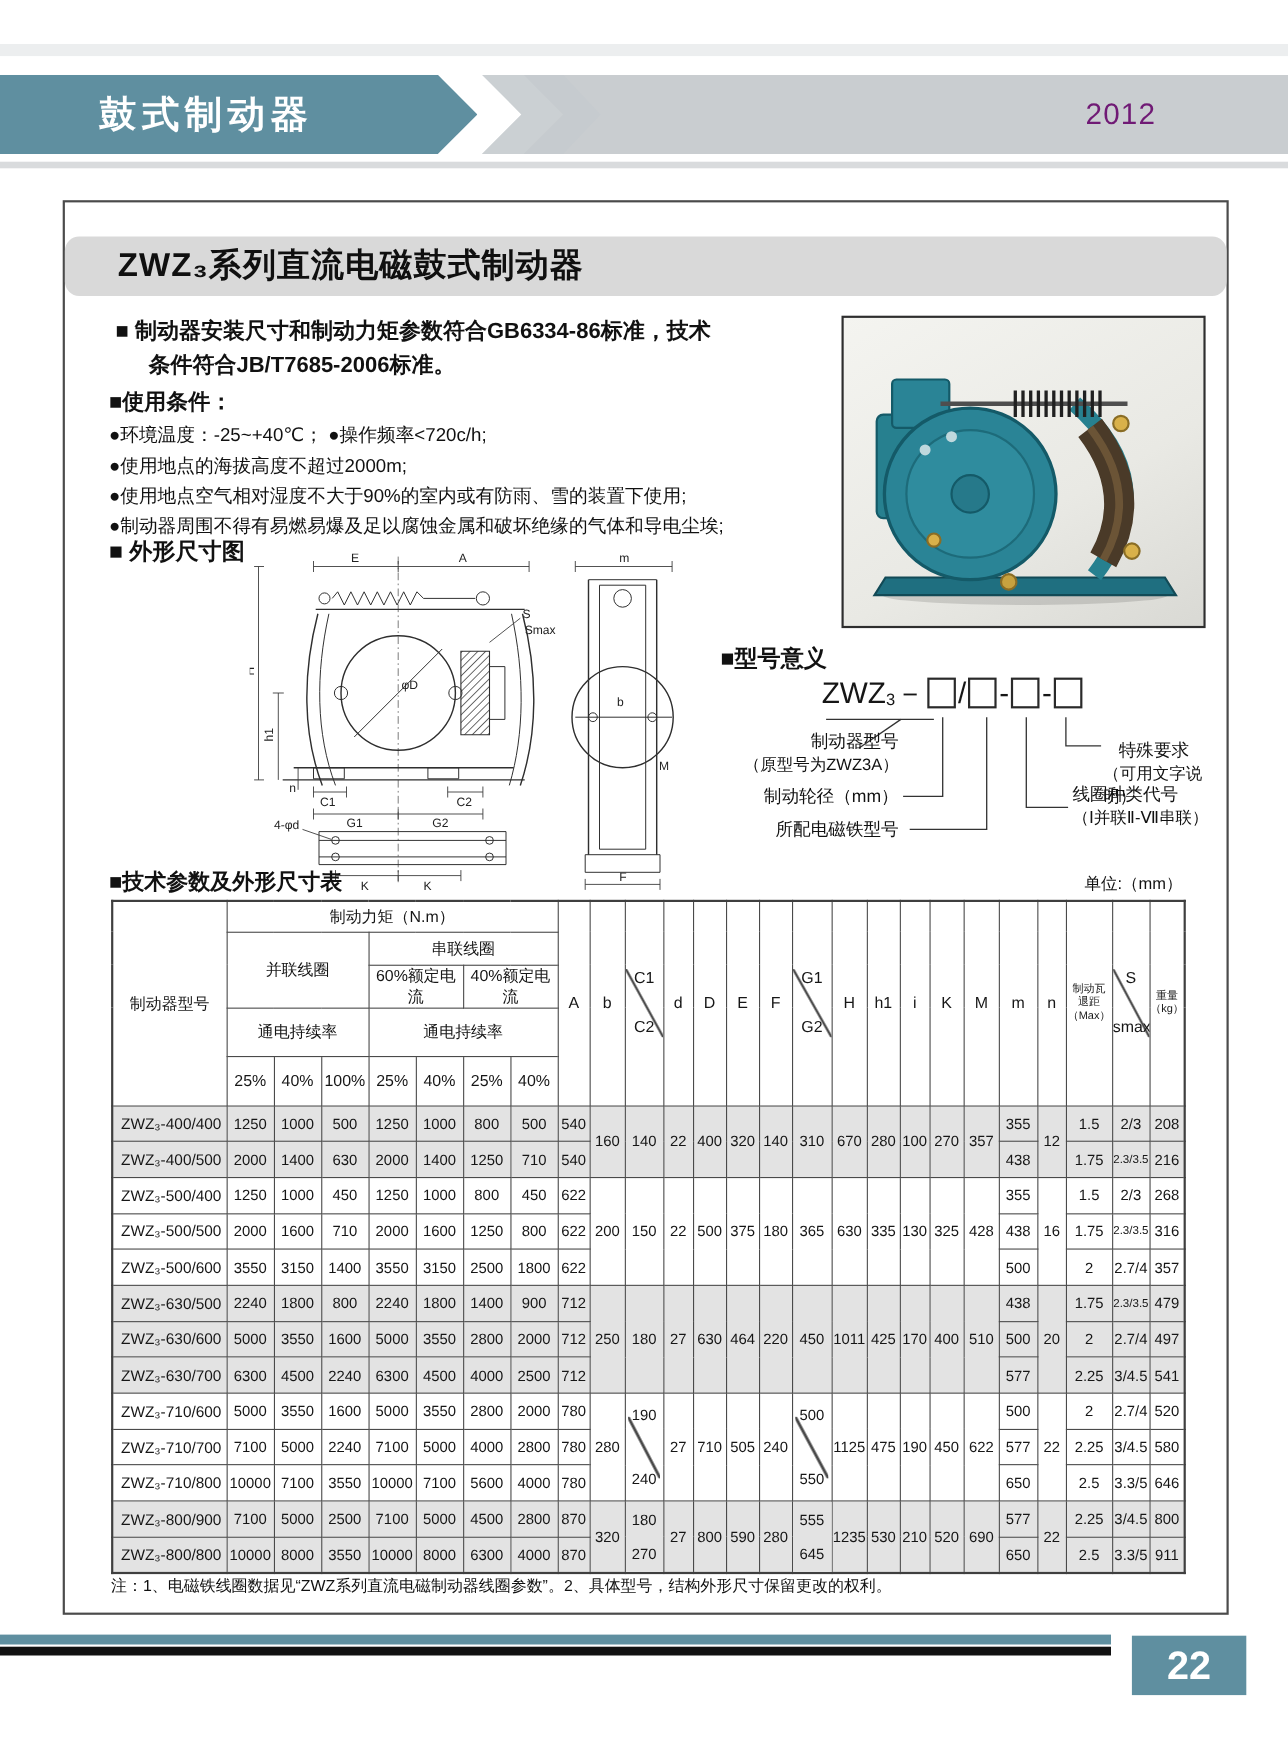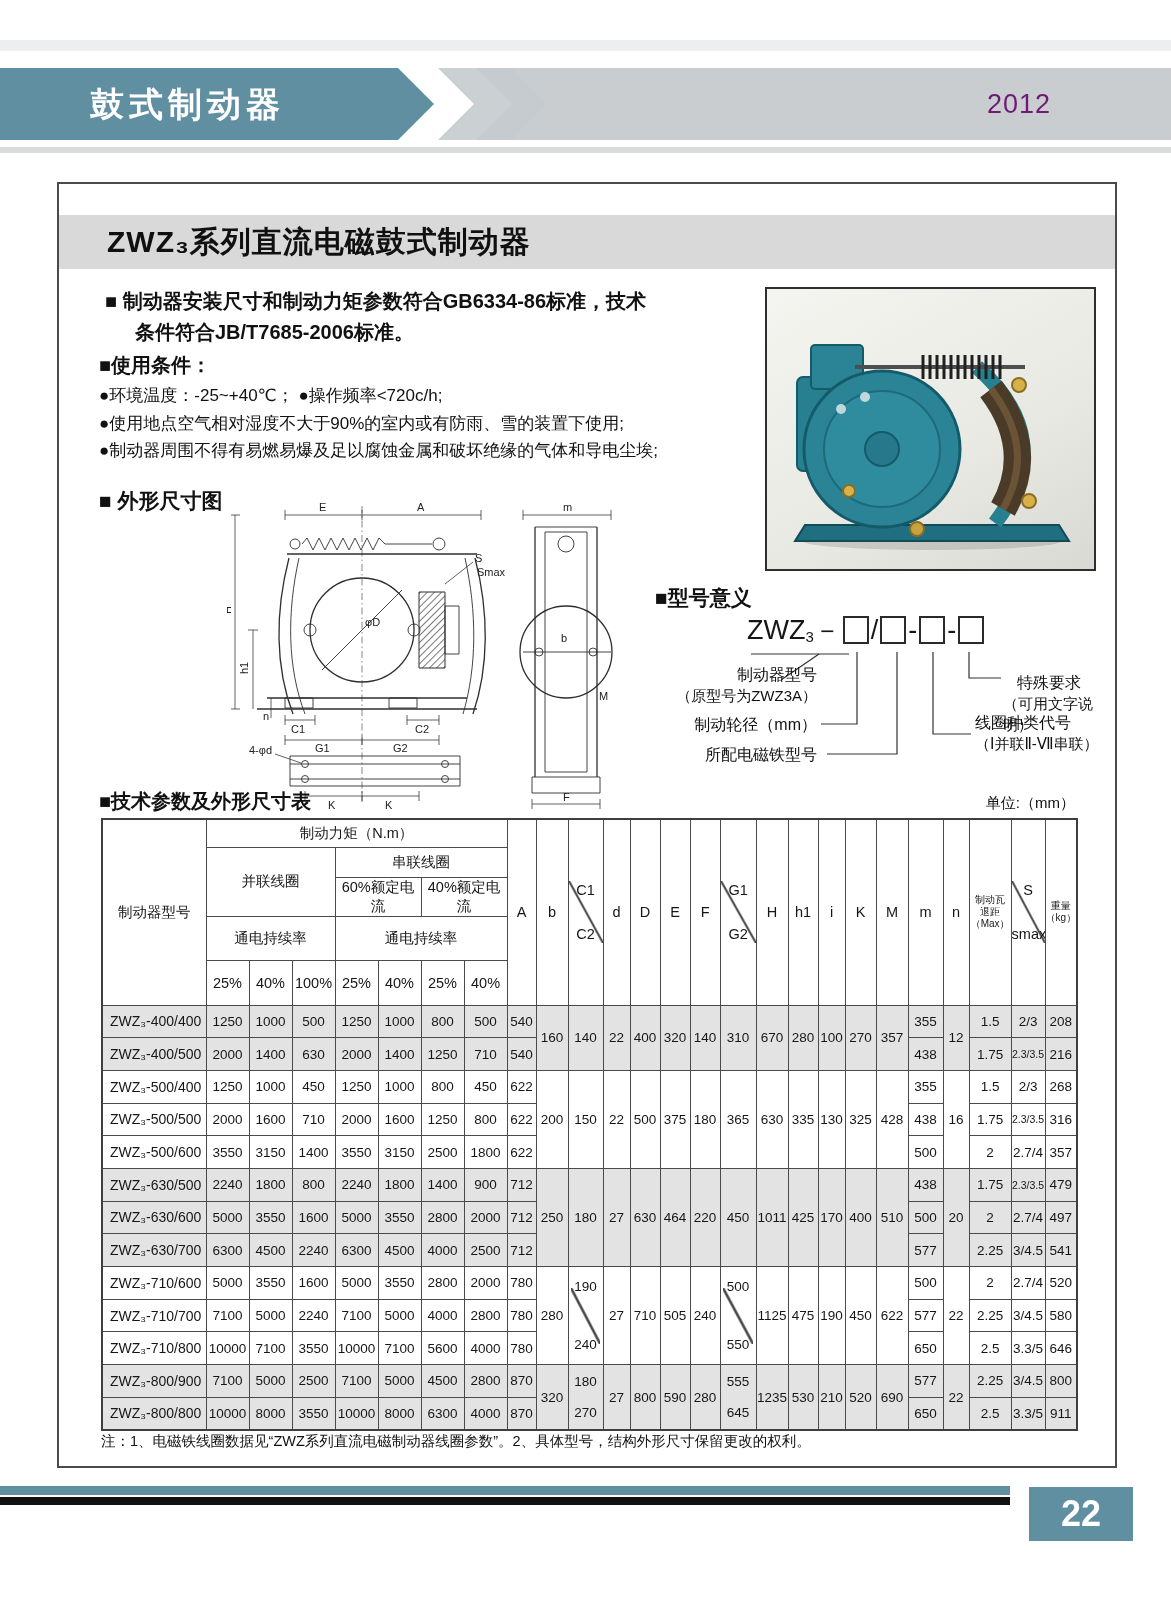--- a/index.html
+++ b/index.html
@@ -18,21 +18,21 @@
     clip-path:polygon(0 0,52% 0,100% 50%,52% 100%,0 100%,46% 50%);}
   #chev1{left:438px;}
   #chev2{left:476px;background:#c6cbcf;}
   #banner-bar{left:512px;top:68px;width:659px;height:72px;background:#c9cdd0;
     clip-path:polygon(0 0,100% 0,100% 100%,0 100%,34px 50%);}
   #banner-year{right:120px;top:68px;height:72px;line-height:72px;font-size:27px;color:#701a75;letter-spacing:1px;}
   #banner-underline{left:0;top:147px;width:1171px;height:6px;background:#d9dbdd;}
 
   
   #box{left:57px;top:182px;width:1056px;height:1282px;border:2px solid #4b4b4b;background:#fff;}
-  #title-bar{left:0;top:31px;width:100%;height:54px;background:#d9d9d9;}
+  #title-bar{left:0;top:31px;width:100%;height:54px;background:#d9d9d9;border-radius:13px;}
   #title-bar .t{display:block;line-height:54px;padding-left:48px;font-size:30px;font-weight:bold;color:#101010;letter-spacing:1px;}
 
   #intro{left:46px;top:102px;width:620px;font-size:20px;font-weight:bold;line-height:31px;color:#111;}
   #intro .l2{padding-left:30px;}
   #usage-title{left:40px;top:168px;font-size:20px;font-weight:bold;color:#111;}
   #bullets{left:40px;top:198px;width:640px;font-size:17px;line-height:27.5px;color:#111;}
 
   
   #photo{left:706px;top:103px;width:327px;height:280px;border:2px solid #2e2e2e;
     background:linear-gradient(150deg,#f4f4f0 0%,#e9e9e4 60%,#d9d9d4 100%);}
@@ -120,20 +120,21 @@
   </div>
 
   <div class="abs" id="intro">
     <div class="l1">■ 制动器安装尺寸和制动力矩参数符合GB6334-86标准，技术</div>
     <div class="l2">条件符合JB/T7685-2006标准。</div>
   </div>
 
   <div class="abs" id="usage-title">■使用条件：</div>
   <div class="abs" id="bullets">
     <div>●环境温度：-25~+40℃； ●操作频率&lt;720c/h;</div>
+    <div>●使用地点的海拔高度不超过2000m;</div>
     <div>●使用地点空气相对湿度不大于90%的室内或有防雨、雪的装置下使用;</div>
     <div>●制动器周围不得有易燃易爆及足以腐蚀金属和破坏绝缘的气体和导电尘埃;</div>
   </div>
 
   <div class="abs" id="photo">
     <svg width="323" height="276" viewBox="0 0 323 276">
       <ellipse cx="165" cy="252" rx="130" ry="9" fill="rgba(0,0,0,0.13)"></ellipse>
       <polygon points="38,236 292,236 302,252 28,252" fill="#1f6f80" stroke="#124a56" stroke-width="2"></polygon>
       <path d="M210,78 Q292,150 228,234" stroke="#27808f" stroke-width="15" fill="none"></path>
       <path d="M224,100 Q270,160 236,220" stroke="#4a3a28" stroke-width="27" fill="none"></path>

